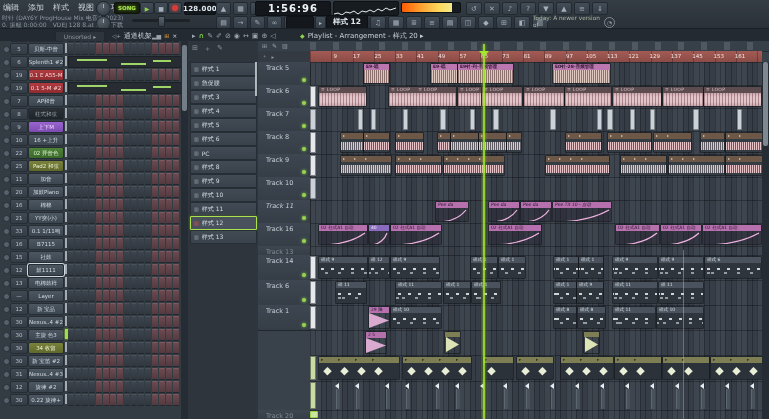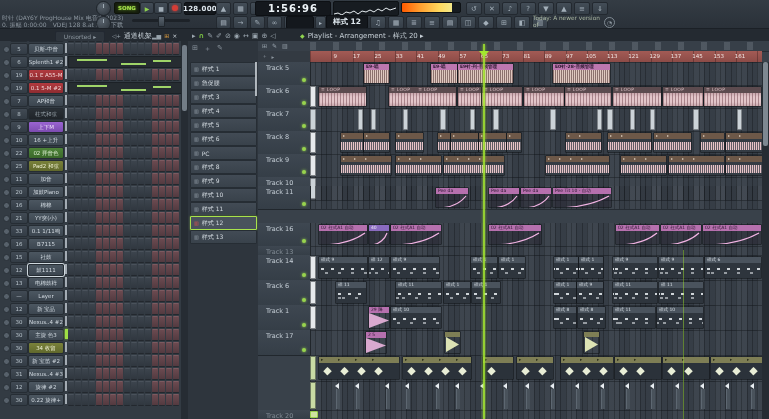--- a/index.html
+++ b/index.html
@@ -151,20 +151,29 @@
   #endmarker{left:683px;top:250px;width:1px;height:169px;background:rgba(163,232,46,.45);z-index:29;}
   #plscroll{position:absolute;right:0;top:21px;width:7px;height:357px;background:#262c33;}
   #plscroll i{position:absolute;left:1px;top:0;width:5px;height:84px;background:#7e8891;border-radius:2px;}
 </style>
 </head>
 <body>
 
 <div id="screen">
 
   <div id="topbar" class="abs">
+    <div id="menubar" class="abs">
+        <div class="menu-item">编辑</div>
+        <div class="menu-item">添加</div>
+        <div class="menu-item">样式</div>
+        <div class="menu-item">视图</div>
+        <div class="menu-item">选项</div>
+        <div class="menu-item">工具</div>
+        <div class="menu-item">帮助</div>
+      </div>
     <div id="titleblock" class="abs">
       <div>时针 (DAY6Y ProgHouse Mix 电音女 2023)</div>
       <div>0. 振幅 0:00:00　VDEJ 128 8.at FX 1 下载</div>
     </div>
     <div id="knob1" class="abs knob"></div>
     <div id="knob2" class="abs knob"></div>
     <div id="songled" class="abs">SONG</div>
     <div id="playbtn" class="abs tbtn">▶</div>
     <div id="stopbtn" class="abs tbtn">■</div>
     <div id="recbtn" class="abs tbtn">
@@ -1177,21 +1186,21 @@
         </div>
         <div class="track" style="top: 115px; height: 23px;">
           <div class="tr-head">
             <span>Track 10</span>
             <div class="tr-led"></div>
           </div>
           <div class="lane">
             <div class="clip chopclip" style="left: 0px; width: 4px;"></div>
           </div>
         </div>
-        <div class="track" style="top: 124px; height: 23px;">
+        <div class="track" style="top: 138px; height: 23px; font-style: italic;">
           <div class="tr-head">
             <span>Track 11</span>
             <div class="tr-led"></div>
           </div>
           <div class="lane">
             <div class="clip auto" style="left: 125px; width: 32px;">
               <div class="cl-head">Pee da</div>
               <div class="cl-body autobody">
                 <svg width="32" height="15">
                   <path d="M1 14 C 17.6 14, 26.24 6.75, 30 2" stroke="#f2b3e3" stroke-width="1.2" fill="none"></path>
@@ -1411,24 +1420,20 @@
               <div class="cl-head">样式 11</div>
               <div class="cl-body midibody"></div>
             </div>
             <div class="clip midi" style="left: 346px; width: 46px;">
               <div class="cl-head">样式 10</div>
               <div class="cl-body midibody"></div>
             </div>
           </div>
         </div>
         <div class="track" style="top: 268px; height: 25px;">
-          <div class="tr-head">
-            <span>Track 17</span>
-            <div class="tr-led"></div>
-          </div>
           <div class="lane">
             <div class="clip fade" style="left: 55px; width: 20px;">
               <div class="cl-head">2 5</div>
               <div class="cl-body envpink"></div>
             </div>
             <div class="clip fade2" style="left: 134px; width: 15px;">
               <div class="fade2head"></div>
               <div class="envolive" style="top: 5px;"></div>
             </div>
             <div class="clip fade2" style="left: 273px; width: 15px;">

